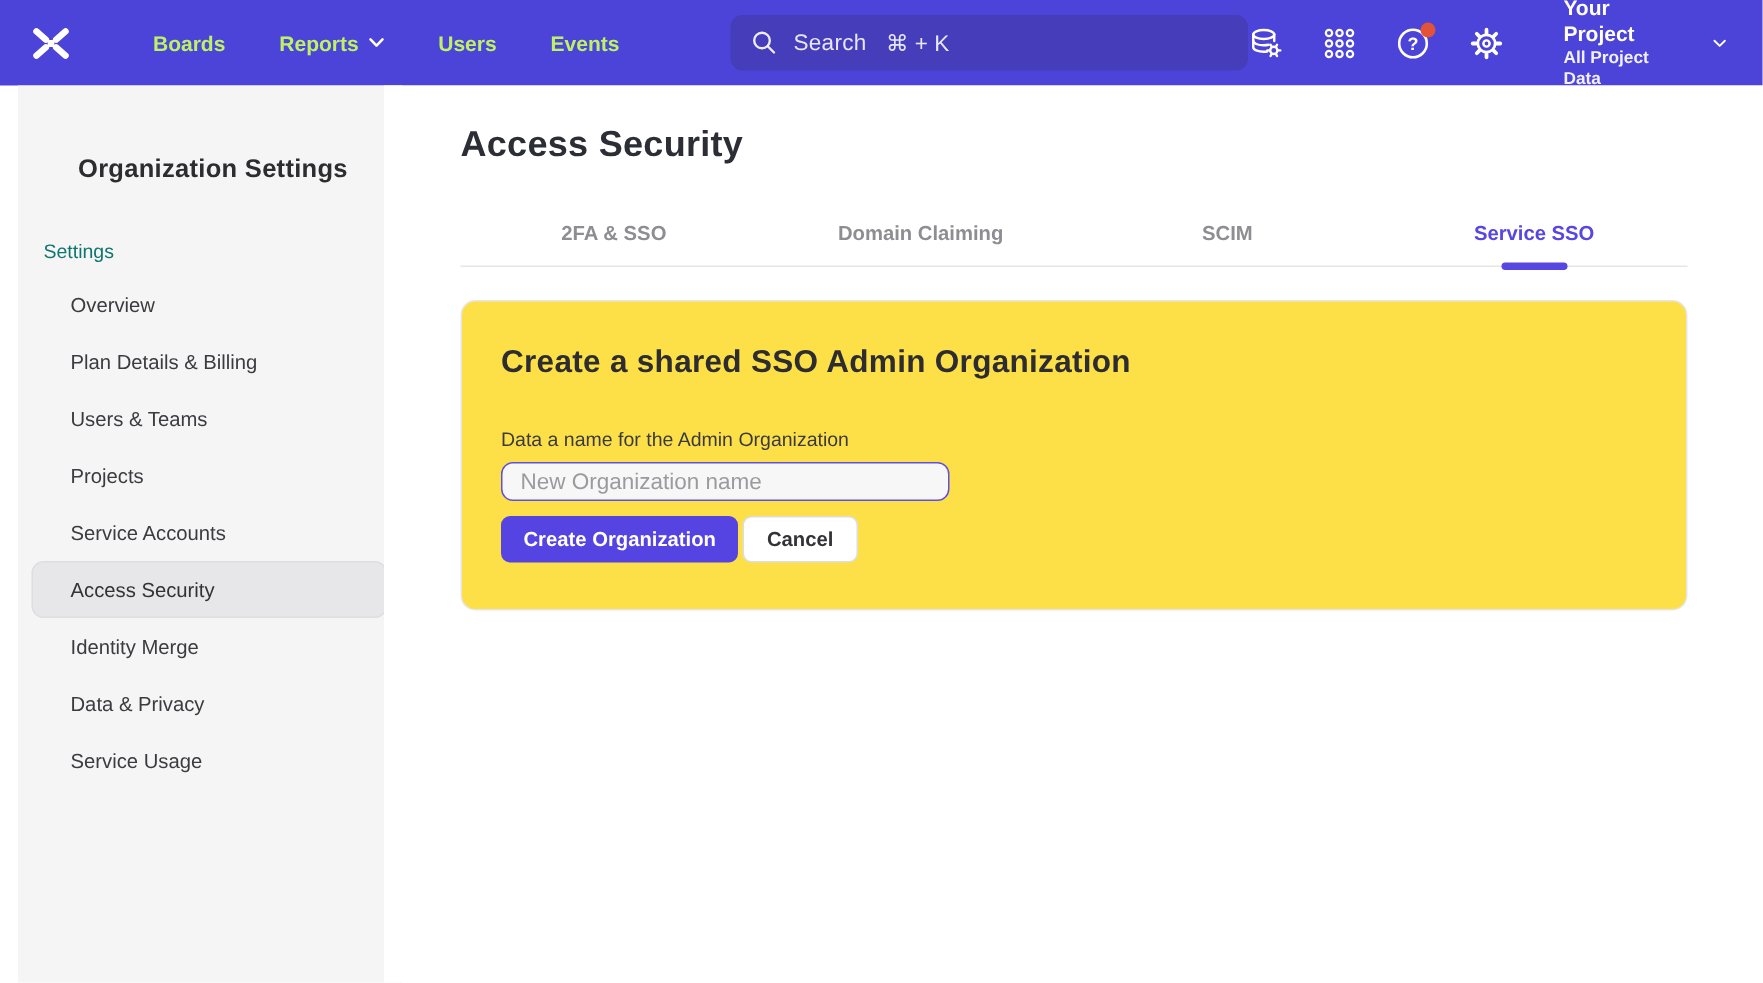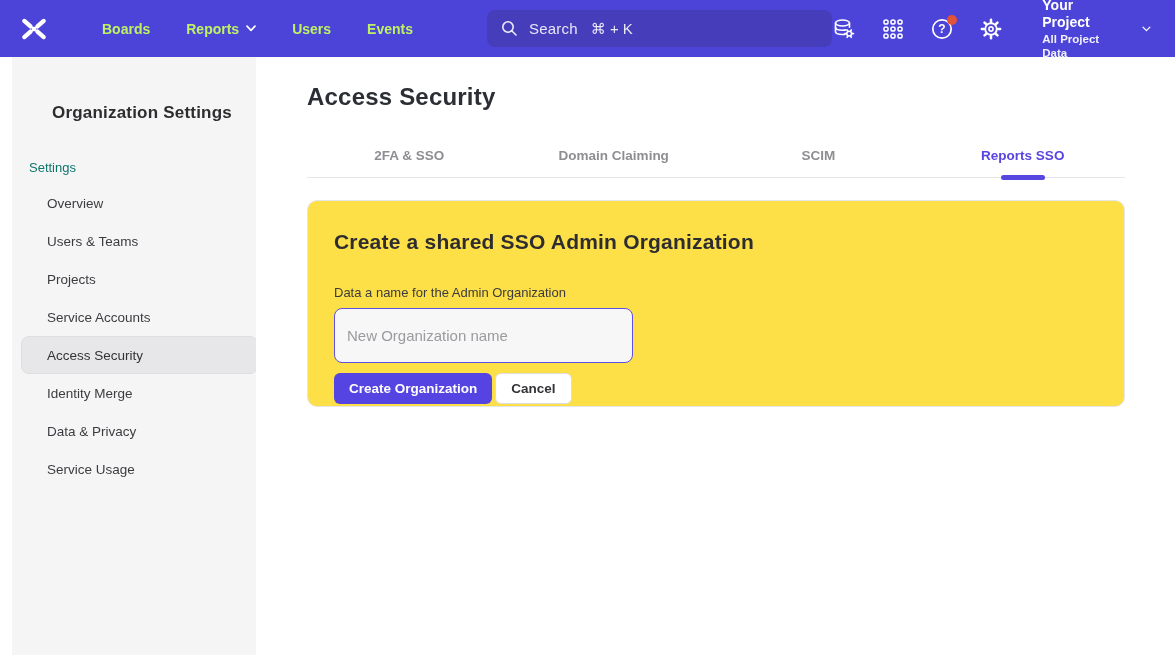--- a/index.html
+++ b/index.html
@@ -107,21 +107,21 @@
   }
   .card-heading {
     font-size: 21px; font-weight: 700; color: #2d2d31; letter-spacing: .2px;
     margin-top: 3px;
   }
   .input-label {
     margin-top: 31px; font-size: 13px; color: #3b3b3f;
   }
   .org-input {
     margin-top: 8px; display: block;
-    width: 299px; height: 55px;
+    width: 299px; height: 26px;
     border: 1.5px solid #6050df; border-radius: 8px;
     background: #f7f7f8; outline: none;
     padding: 0 12px; font-size: 15px; color: #333;
     font-family: "Liberation Sans", "DejaVu Sans", sans-serif;
   }
   .org-input::placeholder { color: #9b9b9f; }
   .btn-row { margin-top: 10px; display: flex; gap: 3px; }
   .btn {
     height: 31px; border-radius: 6px; font-size: 13.5px;
     display: inline-flex; align-items: center; justify-content: center;
@@ -239,20 +239,23 @@
 </div>
 
 <div class="sidebar">
   <div class="org-title">Organization Settings</div>
   <div class="section-label">Settings</div>
   <div class="side-items">
     <div class="side-item">
         <span>Overview</span>
       </div>
     <div class="side-item">
+        <span>Plan Details &amp; Billing</span>
+      </div>
+    <div class="side-item">
         <span>Users &amp; Teams</span>
       </div>
     <div class="side-item">
         <span>Projects</span>
       </div>
     <div class="side-item">
         <span>Service Accounts</span>
       </div>
     <div class="side-item active">
         <span>Access Security</span>
@@ -269,21 +272,21 @@
   </div>
 </div>
 
 <div class="main">
   <div class="page-title">Access Security</div>
 
   <div class="tabs">
     <div class="tab"><span>2FA &amp; SSO</span></div>
     <div class="tab"><span>Domain Claiming</span></div>
     <div class="tab"><span>SCIM</span></div>
-    <div class="tab active"><span>Reports SSO</span></div>
+    <div class="tab active"><span>Service SSO</span></div>
   </div>
 
   <div class="card">
     <div class="card-heading">Create a shared SSO Admin Organization</div>
     <div class="input-label">Data a name for the Admin Organization</div>
     <input class="org-input" type="text" placeholder="New Organization name" style="">
     <div class="btn-row">
       <button class="btn btn-primary">Create Organization</button>
       <button class="btn btn-secondary">Cancel</button>
     </div>

